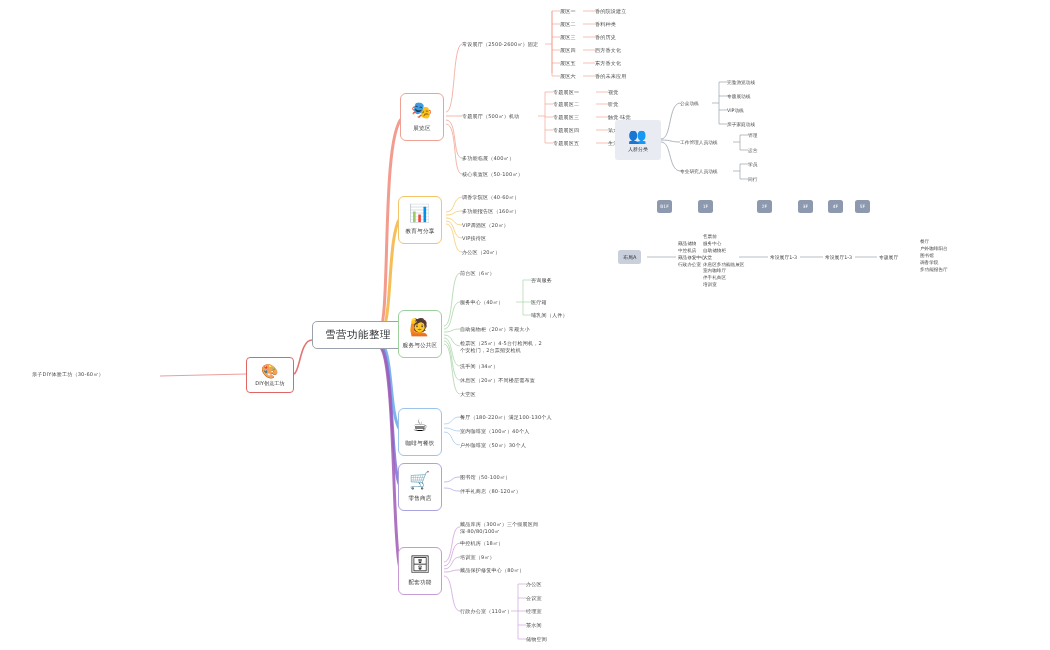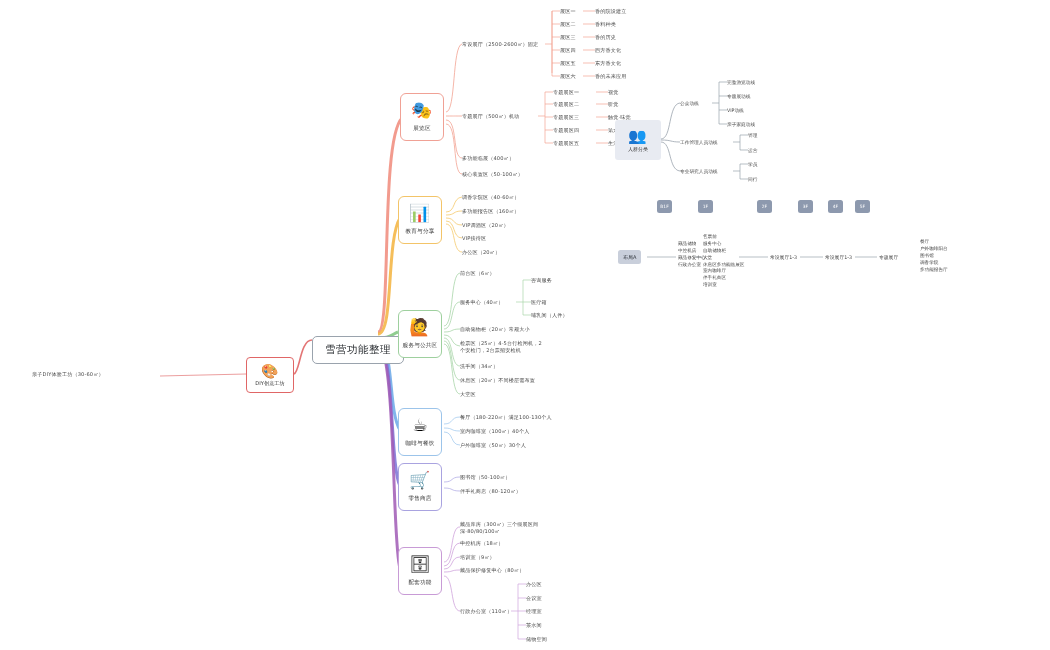--- a/index.html
+++ b/index.html
@@ -212,21 +212,21 @@
     <path d="M740 164 L 740 179" stroke="#9aa3ad" stroke-width="0.7" fill="none"></path>
     <path d="M740 164 L 748 164 M740 179 L 748 179" stroke="#9aa3ad" stroke-width="0.7" fill="none"></path>
 
     <path d="M647 257 L 676 257" stroke="#9aa3ad" stroke-width="0.7" fill="none"></path>
     <path d="M695 257 L 702 257" stroke="#9aa3ad" stroke-width="0.7" fill="none"></path>
     <path d="M739 257 L 768 257" stroke="#9aa3ad" stroke-width="0.7" fill="none"></path>
     <path d="M800 257 L 823 257" stroke="#9aa3ad" stroke-width="0.7" fill="none"></path>
     <path d="M855 257 L 877 257" stroke="#9aa3ad" stroke-width="0.7" fill="none"></path>
   </svg>
 
-  <div class="center-node" style="left:312px;top:336px;">雪营功能整理</div>
+  <div class="center-node" style="left:312px;top:321px;">雪营功能整理</div>
 
   <div class="diy-node" style="left:246px;top:357px;">
     <span class="ico">🎨</span>
     <span class="blabel">DIY创意工坊</span>
   </div>
   <div class="leaf" style="left:32px;top:371px;">亲子DIY体验工坊（30-60㎡）</div>
 
   <div class="branch-node" style="left:400px;top:93px;border-color:#f0a195;">
     <span class="ico">🎭</span>
     <span class="blabel">展览区</span>

